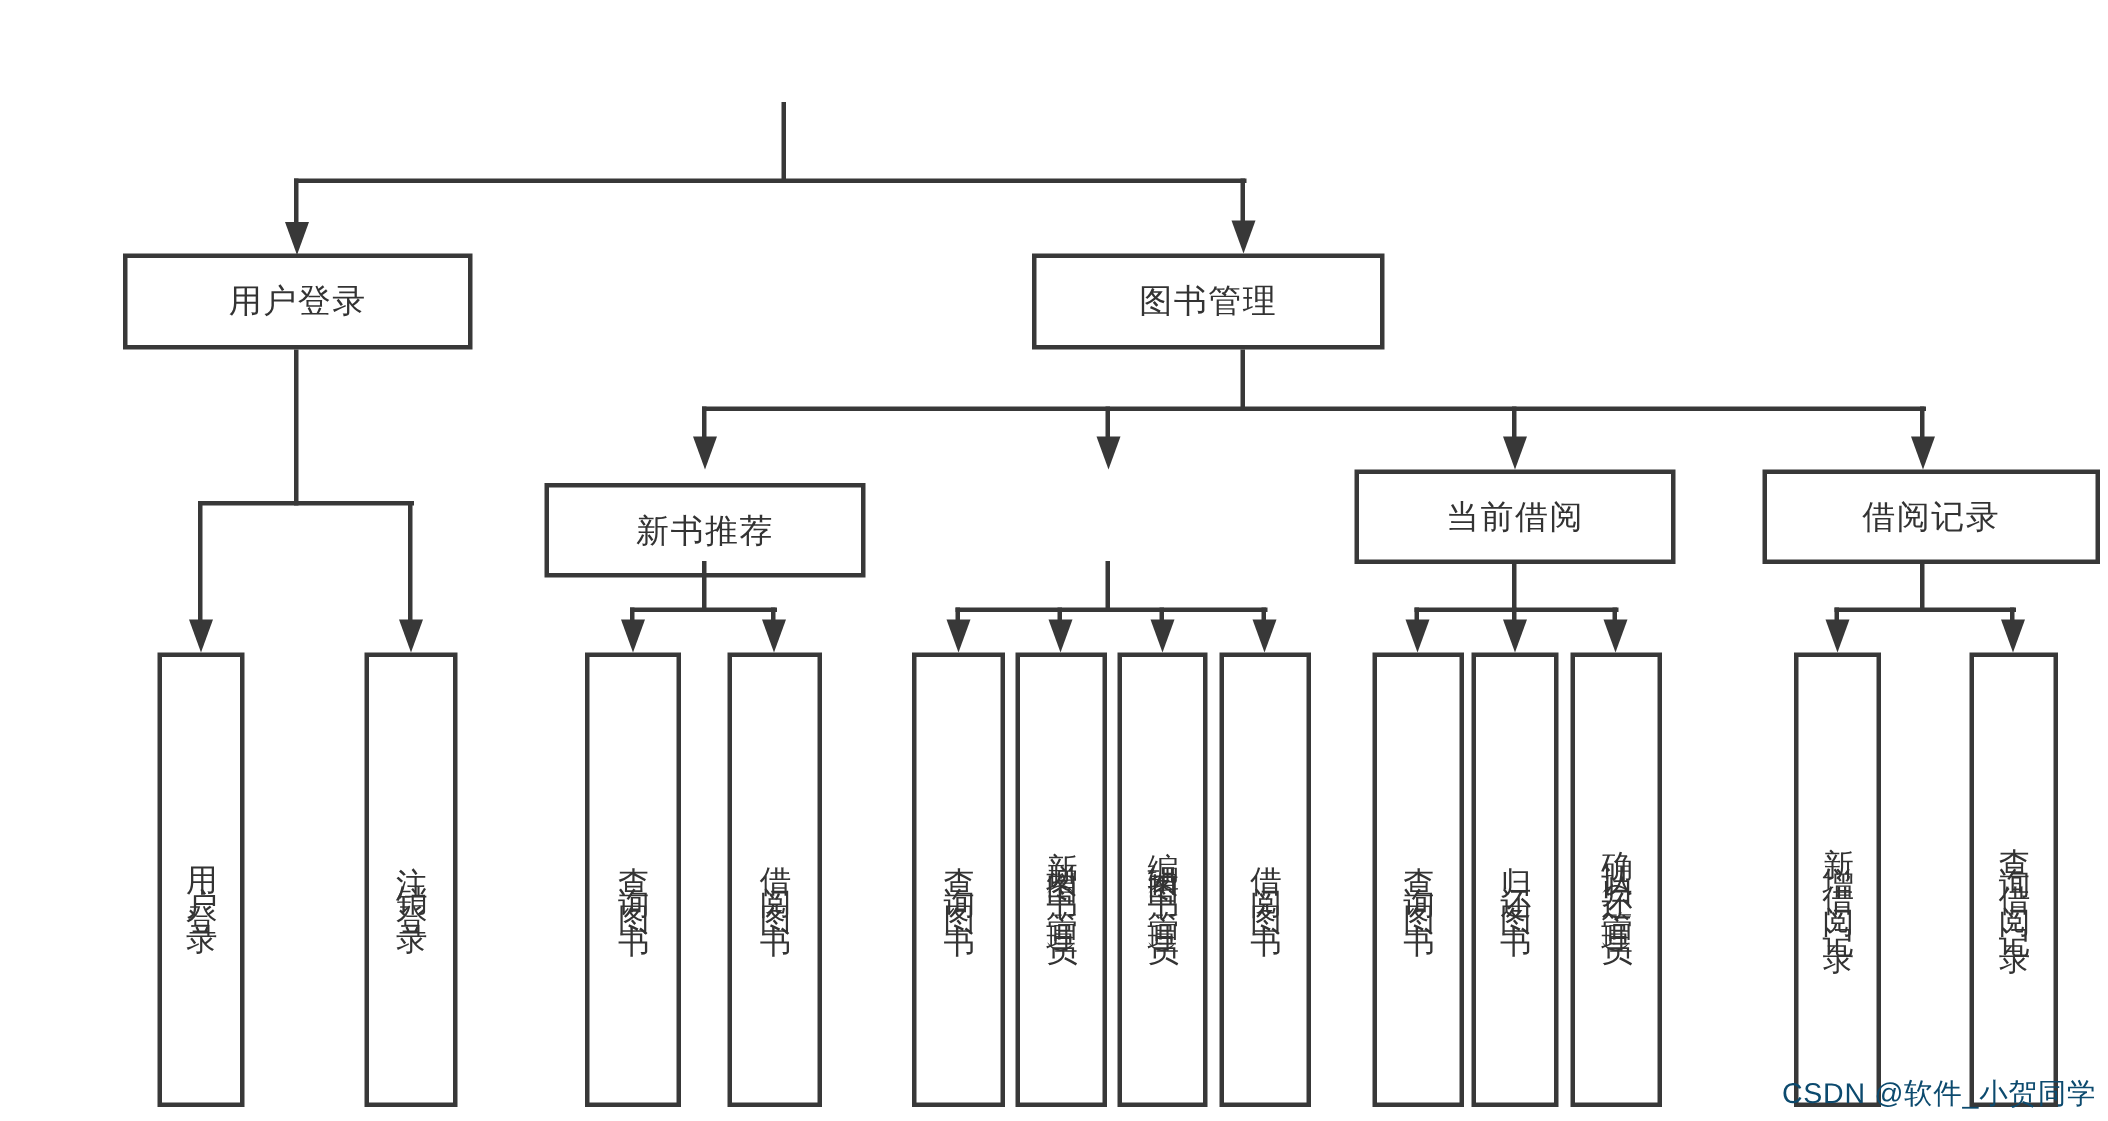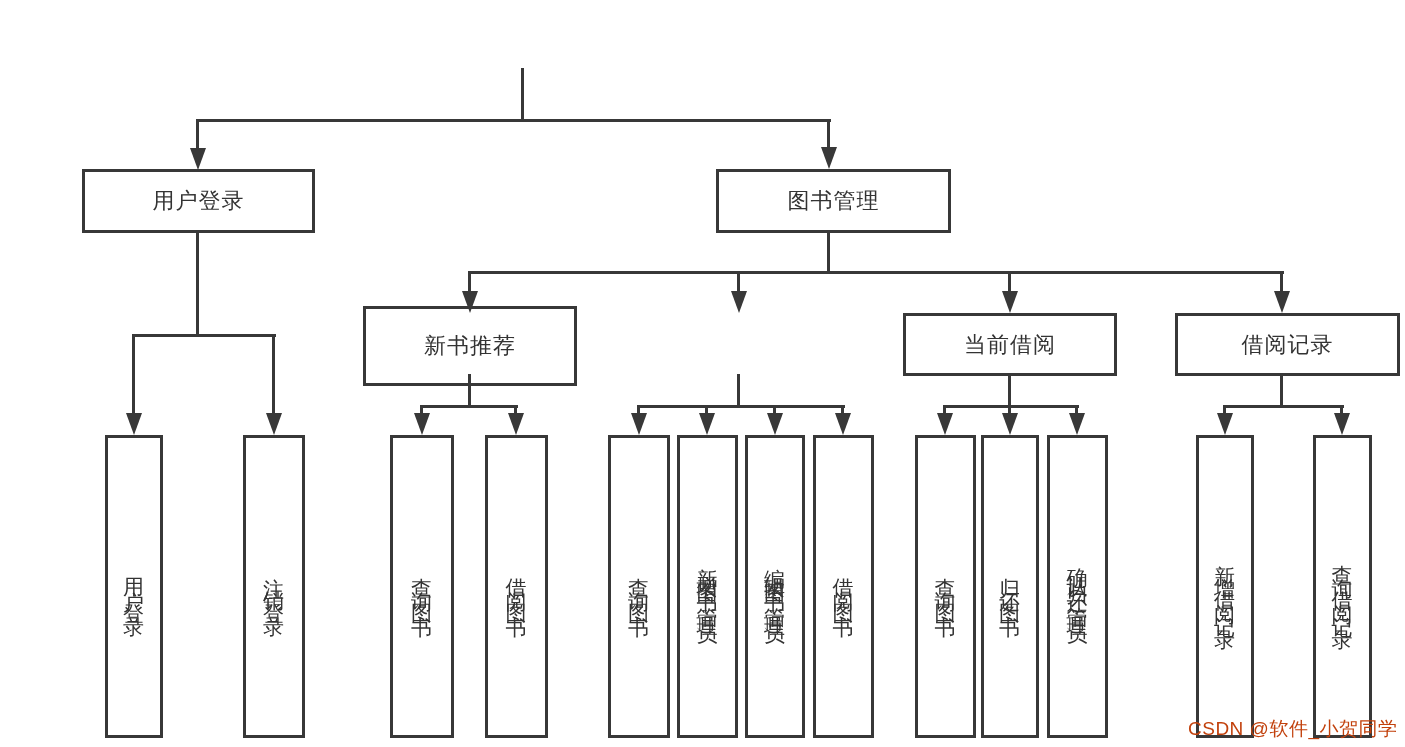--- a/index.html
+++ b/index.html
@@ -34,35 +34,35 @@
   .arw{
     position:absolute;width:0;height:0;
     border-left:8px solid transparent;
     border-right:8px solid transparent;
     border-top:22px solid #383838;
   }
   .watermark{
     position:absolute;
     left:1188px;top:716px;
     font-size:19px;
-    color:#c2410c;
+    color:#0c4a6e;
     letter-spacing:0.5px;
     white-space:nowrap;
   }
 </style>
 </head>
 <body>
 
 <div id="canvas">
 
 
   <div class="bx" style="left:82px;top:169px;width:233px;height:64px">用户登录</div>
-  <div class="bx" style="left:716px;top:169px;width:235px;height:64px">图书管理</div>
+  <div class="bx" style="left:688px;top:169px;width:235px;height:64px">图书管理</div>
 
-  <div class="bx" style="left:363px;top:306px;width:214px;height:80px">新书推荐</div>
+  <div class="bx" style="left:363px;top:322px;width:214px;height:63px">新书推荐</div>
   <div class="bx" style="left:903px;top:313px;width:214px;height:63px">当前借阅</div>
   <div class="bx" style="left:1175px;top:313px;width:225px;height:63px">借阅记录</div>
 
   <div class="bx leaf" style="left:105px;top:435px;width:58px;height:303px">用户登录</div>
   <div class="bx leaf" style="left:243px;top:435px;width:62px;height:303px">注销登录</div>
 
   <div class="bx leaf" style="left:390px;top:435px;width:64px;height:303px">查询图书</div>
   <div class="bx leaf" style="left:485px;top:435px;width:63px;height:303px">借阅图书</div>
 
   <div class="bx leaf" style="left:608px;top:435px;width:62px;height:303px">查询图书</div>

